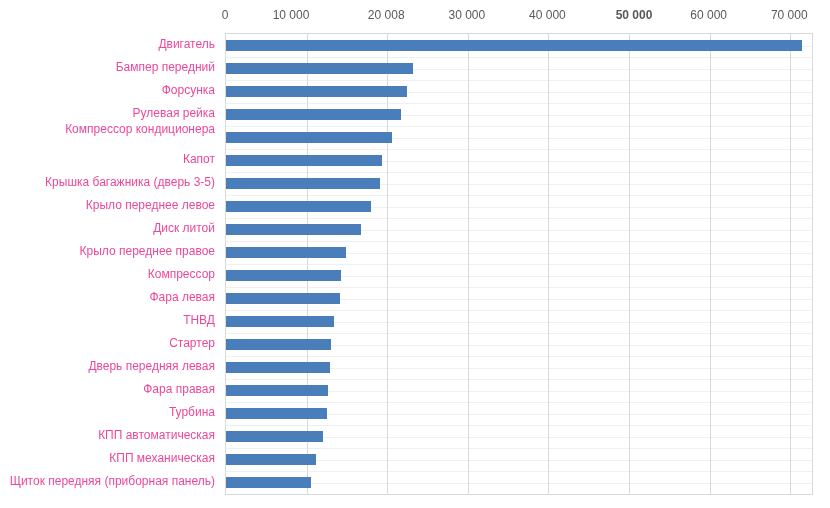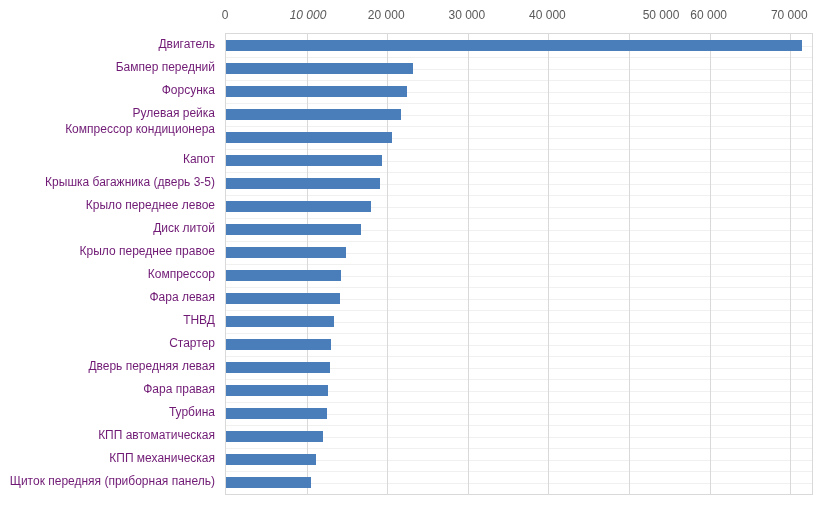--- a/index.html
+++ b/index.html
@@ -52,35 +52,35 @@
     background: #4a7ebb;
   }
   .cat-label {
     position: absolute;
     left: 0;
     width: 215px;
     height: 23px;
     line-height: 23px;
     text-align: right;
     font-size: 12px;
-    color: #701a75;
+    color: #ec4899;
     white-space: nowrap;
   }
 </style>
 </head>
 <body>
 
 <div id="chart">
   <div id="axis-ticks">
       <span class="x-tick" style="left: 225px;">0</span>
-      <span class="x-tick" style="left: 308px; font-style: italic;">10 000</span>
-      <span class="x-tick" style="left: 386.21px;">20 000</span>
+      <span class="x-tick" style="left: 291px;">10 000</span>
+      <span class="x-tick" style="left: 386.21px;">20 008</span>
       <span class="x-tick" style="left: 466.816px;">30 000</span>
       <span class="x-tick" style="left: 547.421px;">40 000</span>
-      <span class="x-tick" style="left: 661px;">50 000</span>
+      <span class="x-tick" style="left: 634px; font-weight: bold;">50 000</span>
       <span class="x-tick" style="left: 708.631px;">60 000</span>
       <span class="x-tick" style="left: 789.237px;">70 000</span>
     </div>
   <div id="labels">
       <div class="cat-label" style="top: 33px;">Двигатель</div>
       <div class="cat-label" style="top: 56px;">Бампер передний</div>
       <div class="cat-label" style="top: 79px;">Форсунка</div>
       <div class="cat-label" style="top: 102px;">Рулевая рейка</div>
       <div class="cat-label" style="top: 118px;">Компрессор кондиционера</div>
       <div class="cat-label" style="top: 148px;">Капот</div>

